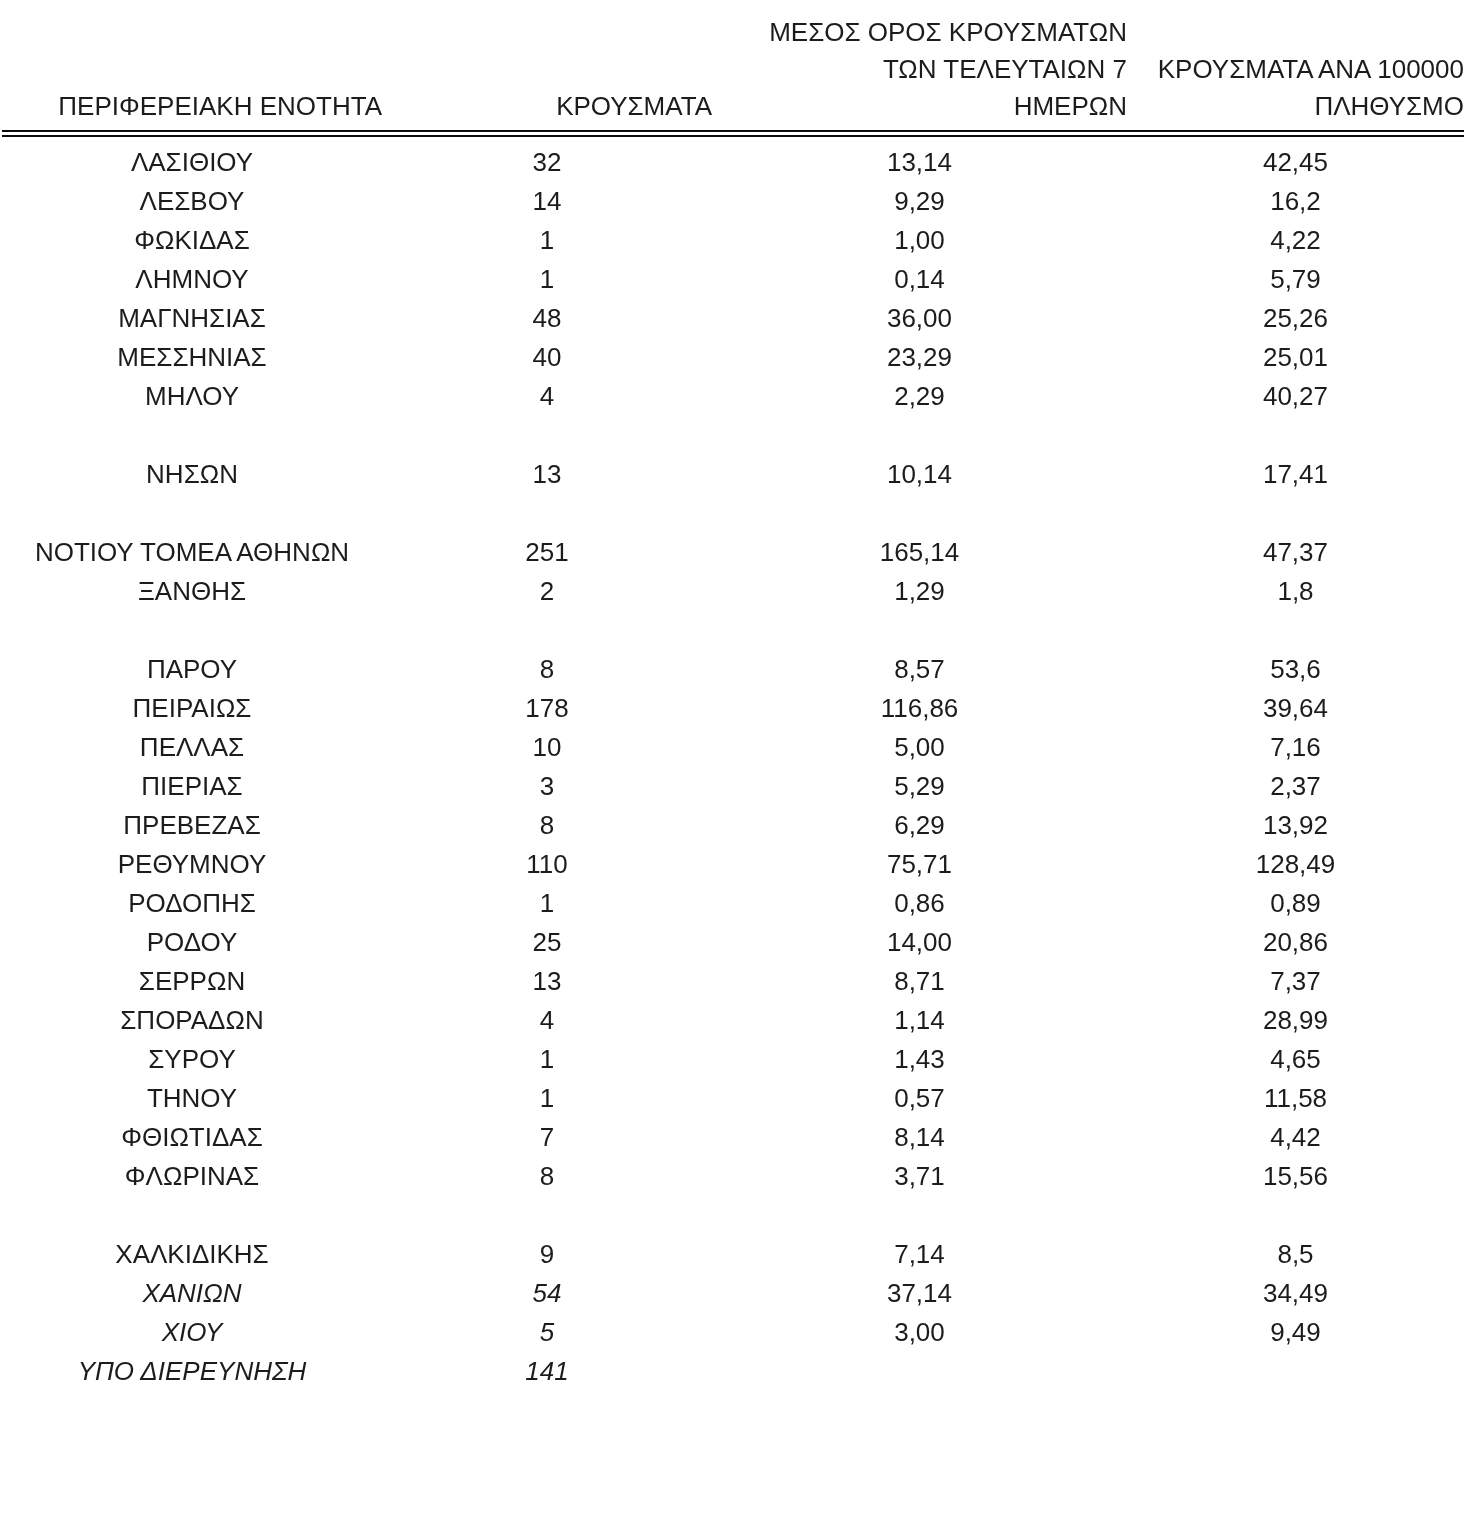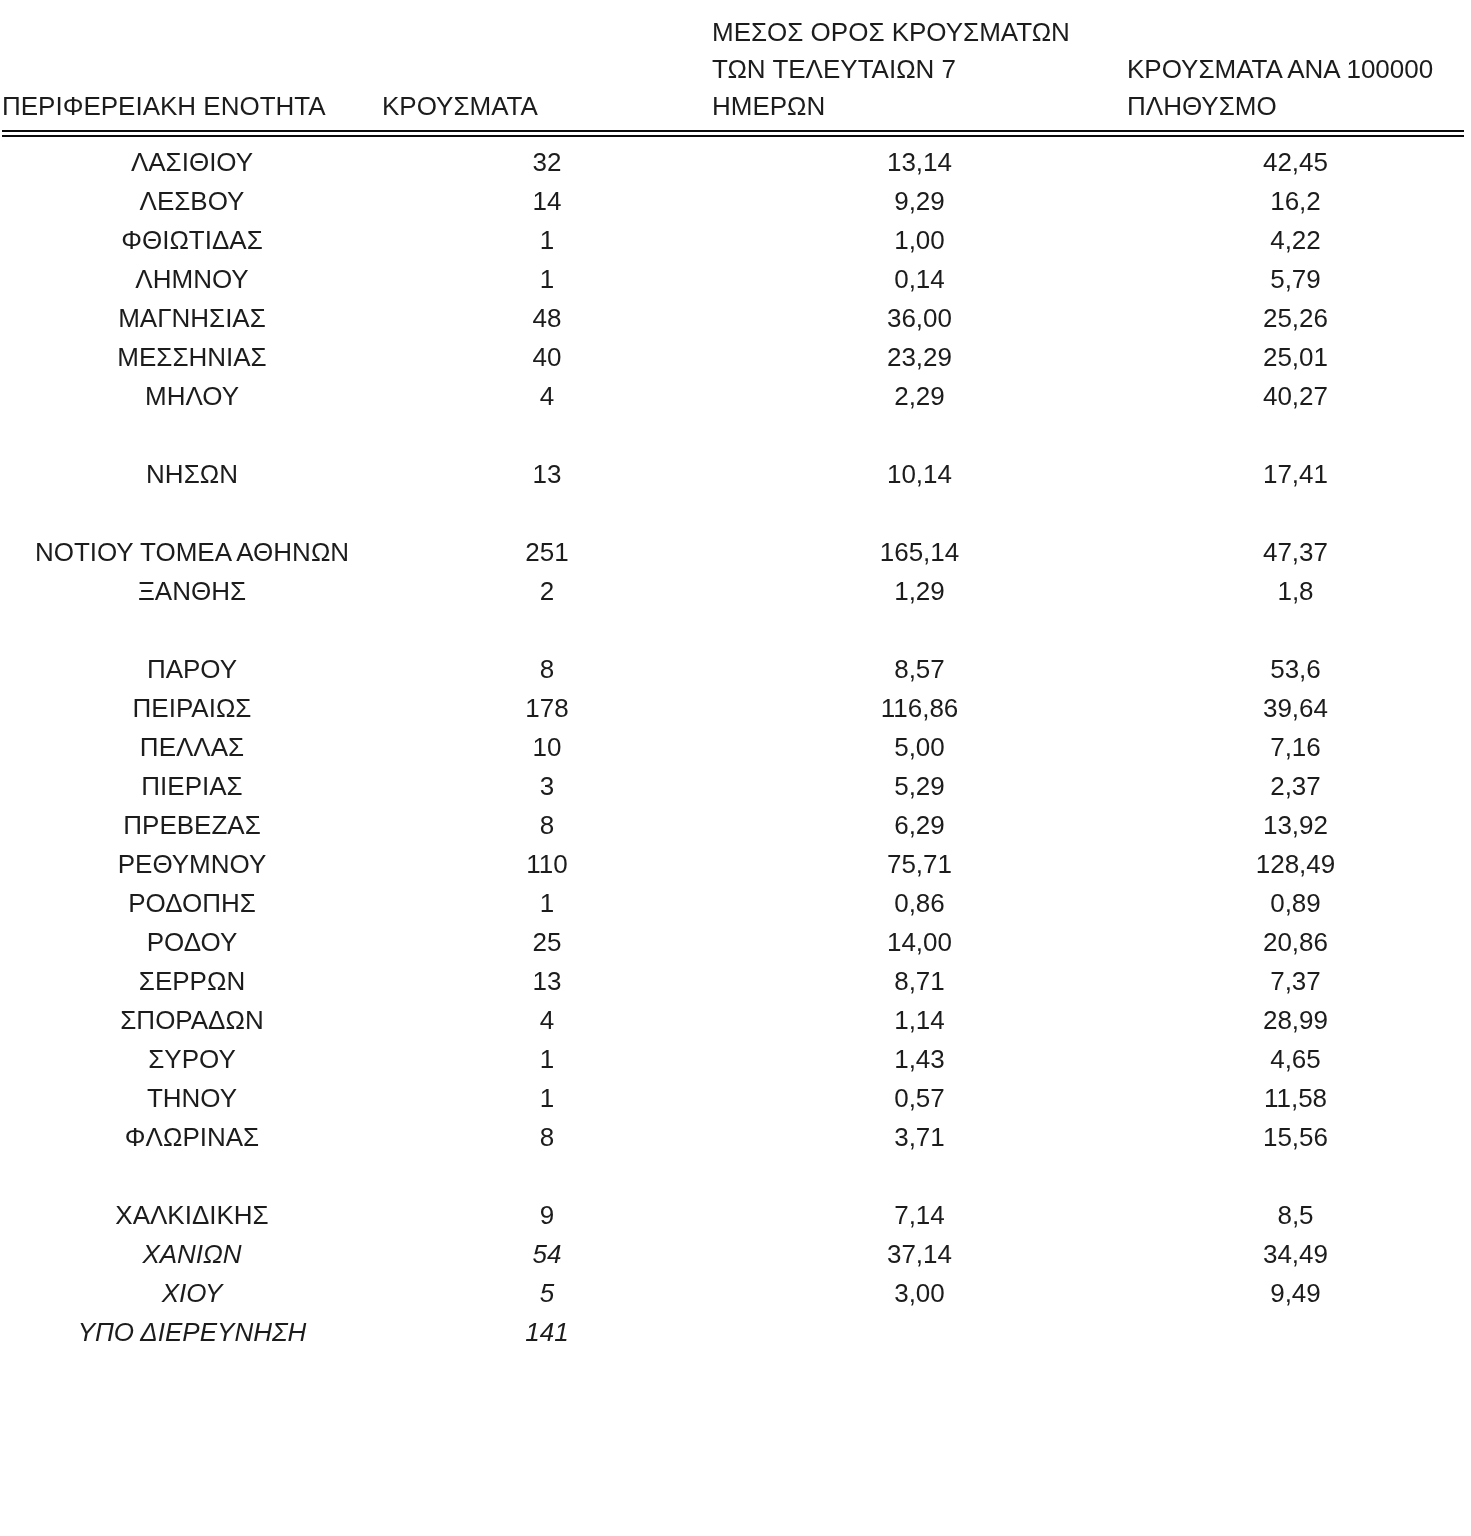--- a/index.html
+++ b/index.html
@@ -25,21 +25,21 @@
     margin-left: 2px;
   }
   col.c1 { width: 380px; }
   col.c2 { width: 330px; }
   col.c3 { width: 415px; }
   col.c4 { width: 337px; }
 
   thead th {
     font-weight: normal;
     vertical-align: bottom;
-    text-align: left;
+    text-align: right;
     font-size: 26px;
     line-height: 37px;
     padding: 0 0 5px 0;
     border-bottom: 7px double #0a0a0a;
   }
   thead .hline { white-space: nowrap; }
 
   tbody td {
     text-align: center;
     font-size: 26px;
@@ -90,21 +90,21 @@
           <td>13,14</td>
           <td>42,45</td>
         </tr>
         <tr>
           <td>ΛΕΣΒΟΥ</td>
           <td>14</td>
           <td>9,29</td>
           <td>16,2</td>
         </tr>
         <tr>
-          <td>ΦΘΙΩΤΙΔΑΣ</td>
+          <td>ΦΩΚΙΔΑΣ</td>
           <td>1</td>
           <td>1,00</td>
           <td>4,22</td>
         </tr>
         <tr>
           <td>ΛΗΜΝΟΥ</td>
           <td>1</td>
           <td>0,14</td>
           <td>5,79</td>
         </tr>
@@ -219,20 +219,26 @@
           <td>1,43</td>
           <td>4,65</td>
         </tr>
         <tr>
           <td>ΤΗΝΟΥ</td>
           <td>1</td>
           <td>0,57</td>
           <td>11,58</td>
         </tr>
         <tr>
+          <td>ΦΘΙΩΤΙΔΑΣ</td>
+          <td>7</td>
+          <td>8,14</td>
+          <td>4,42</td>
+        </tr>
+        <tr>
           <td>ΦΛΩΡΙΝΑΣ</td>
           <td>8</td>
           <td>3,71</td>
           <td>15,56</td>
         </tr>
         <tr class="spacer">
           <td colspan="4"></td>
         </tr>
         <tr>
           <td>ΧΑΛΚΙΔΙΚΗΣ</td>

